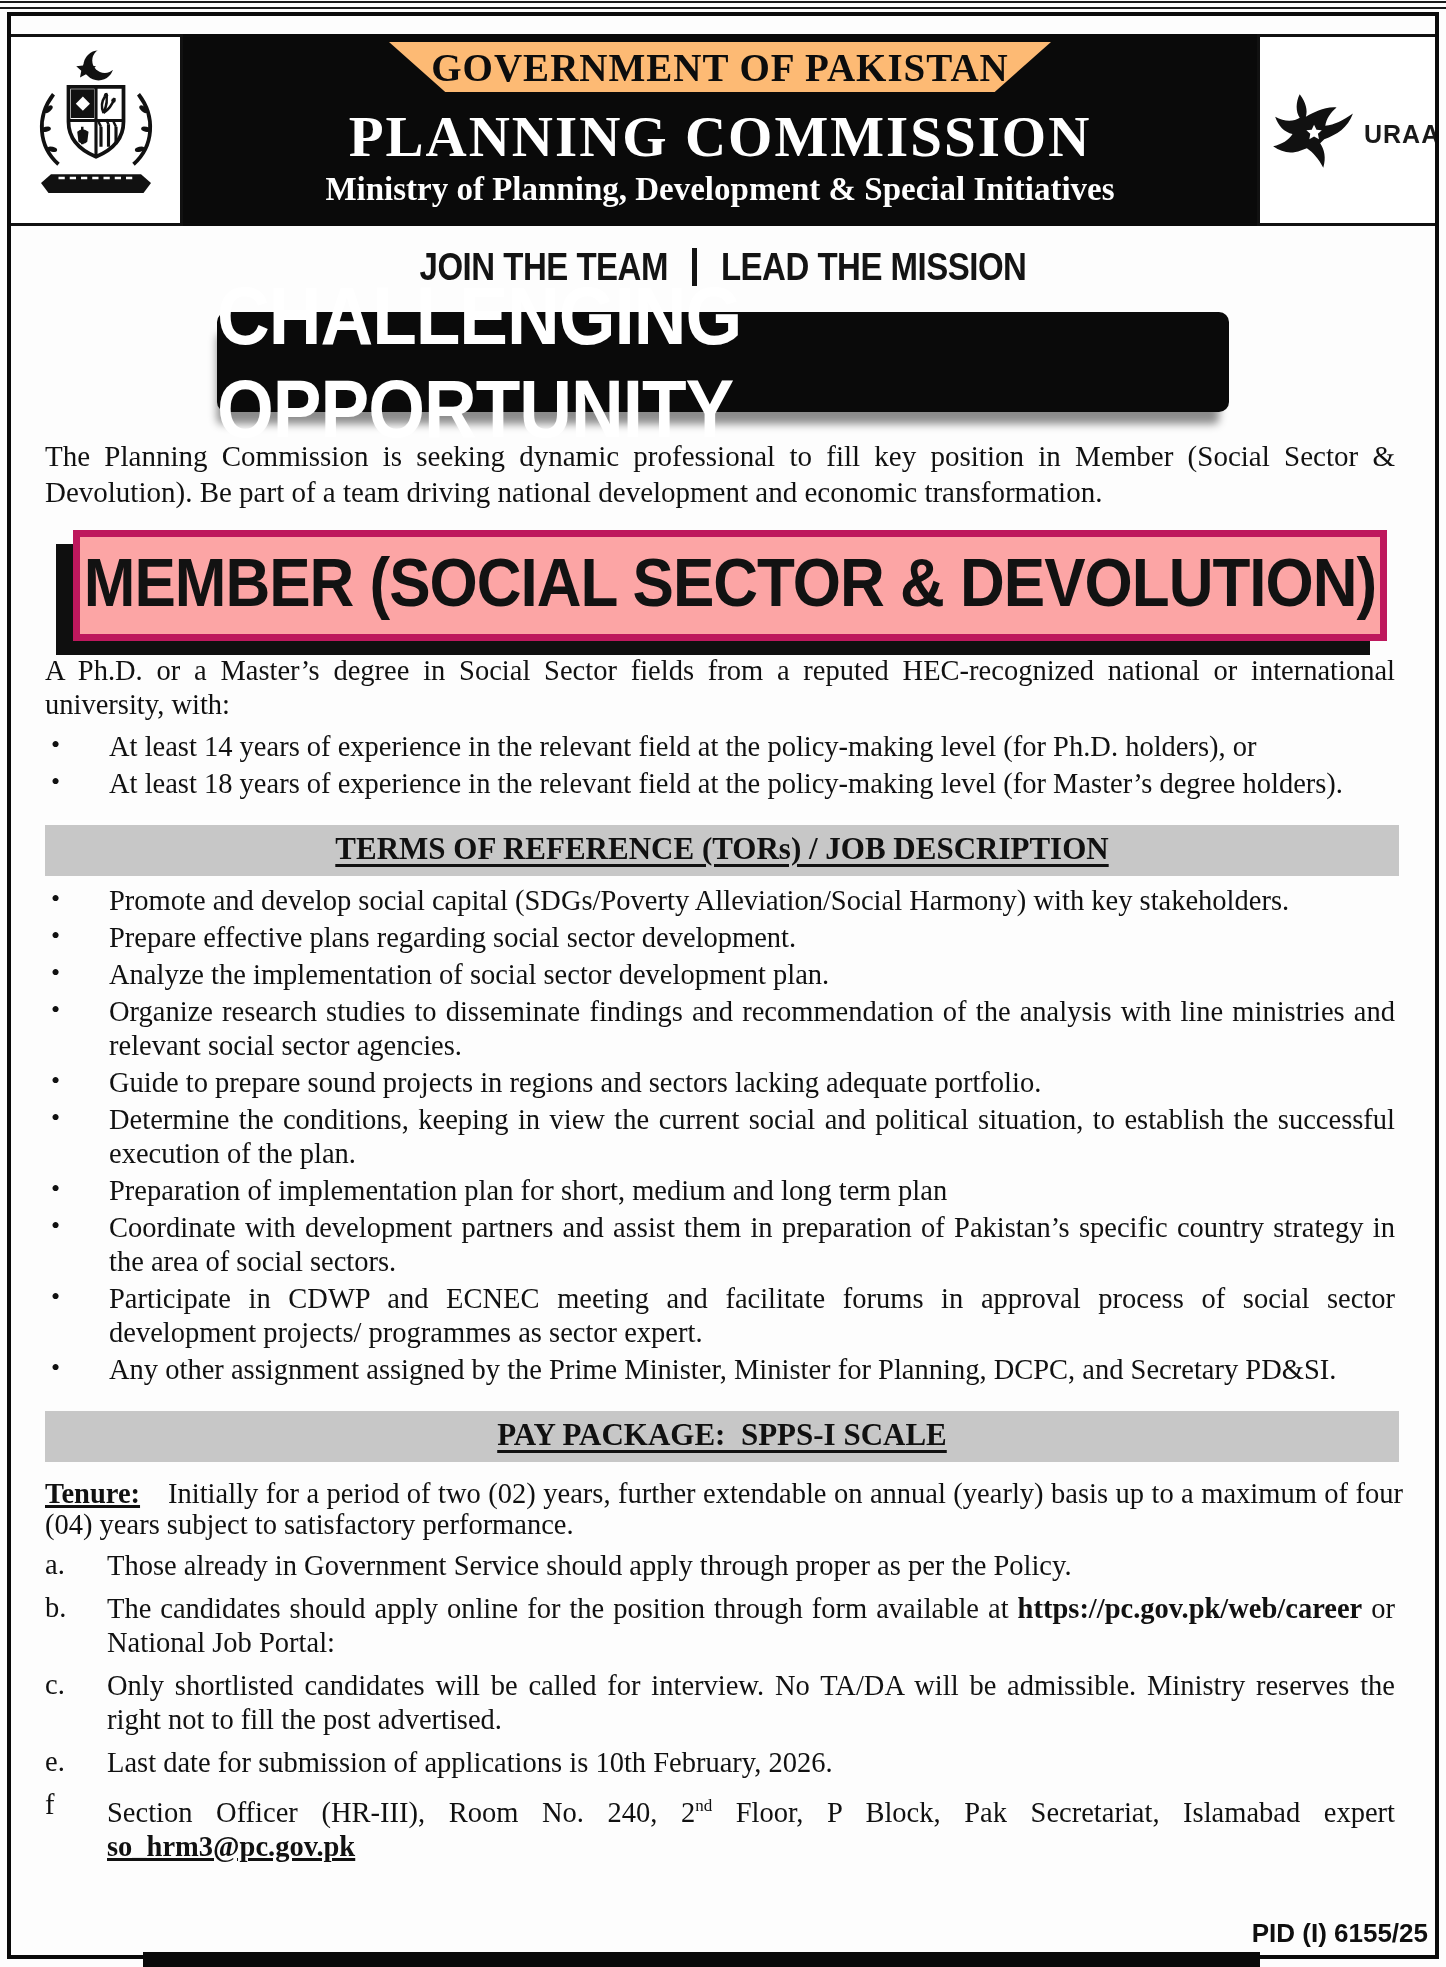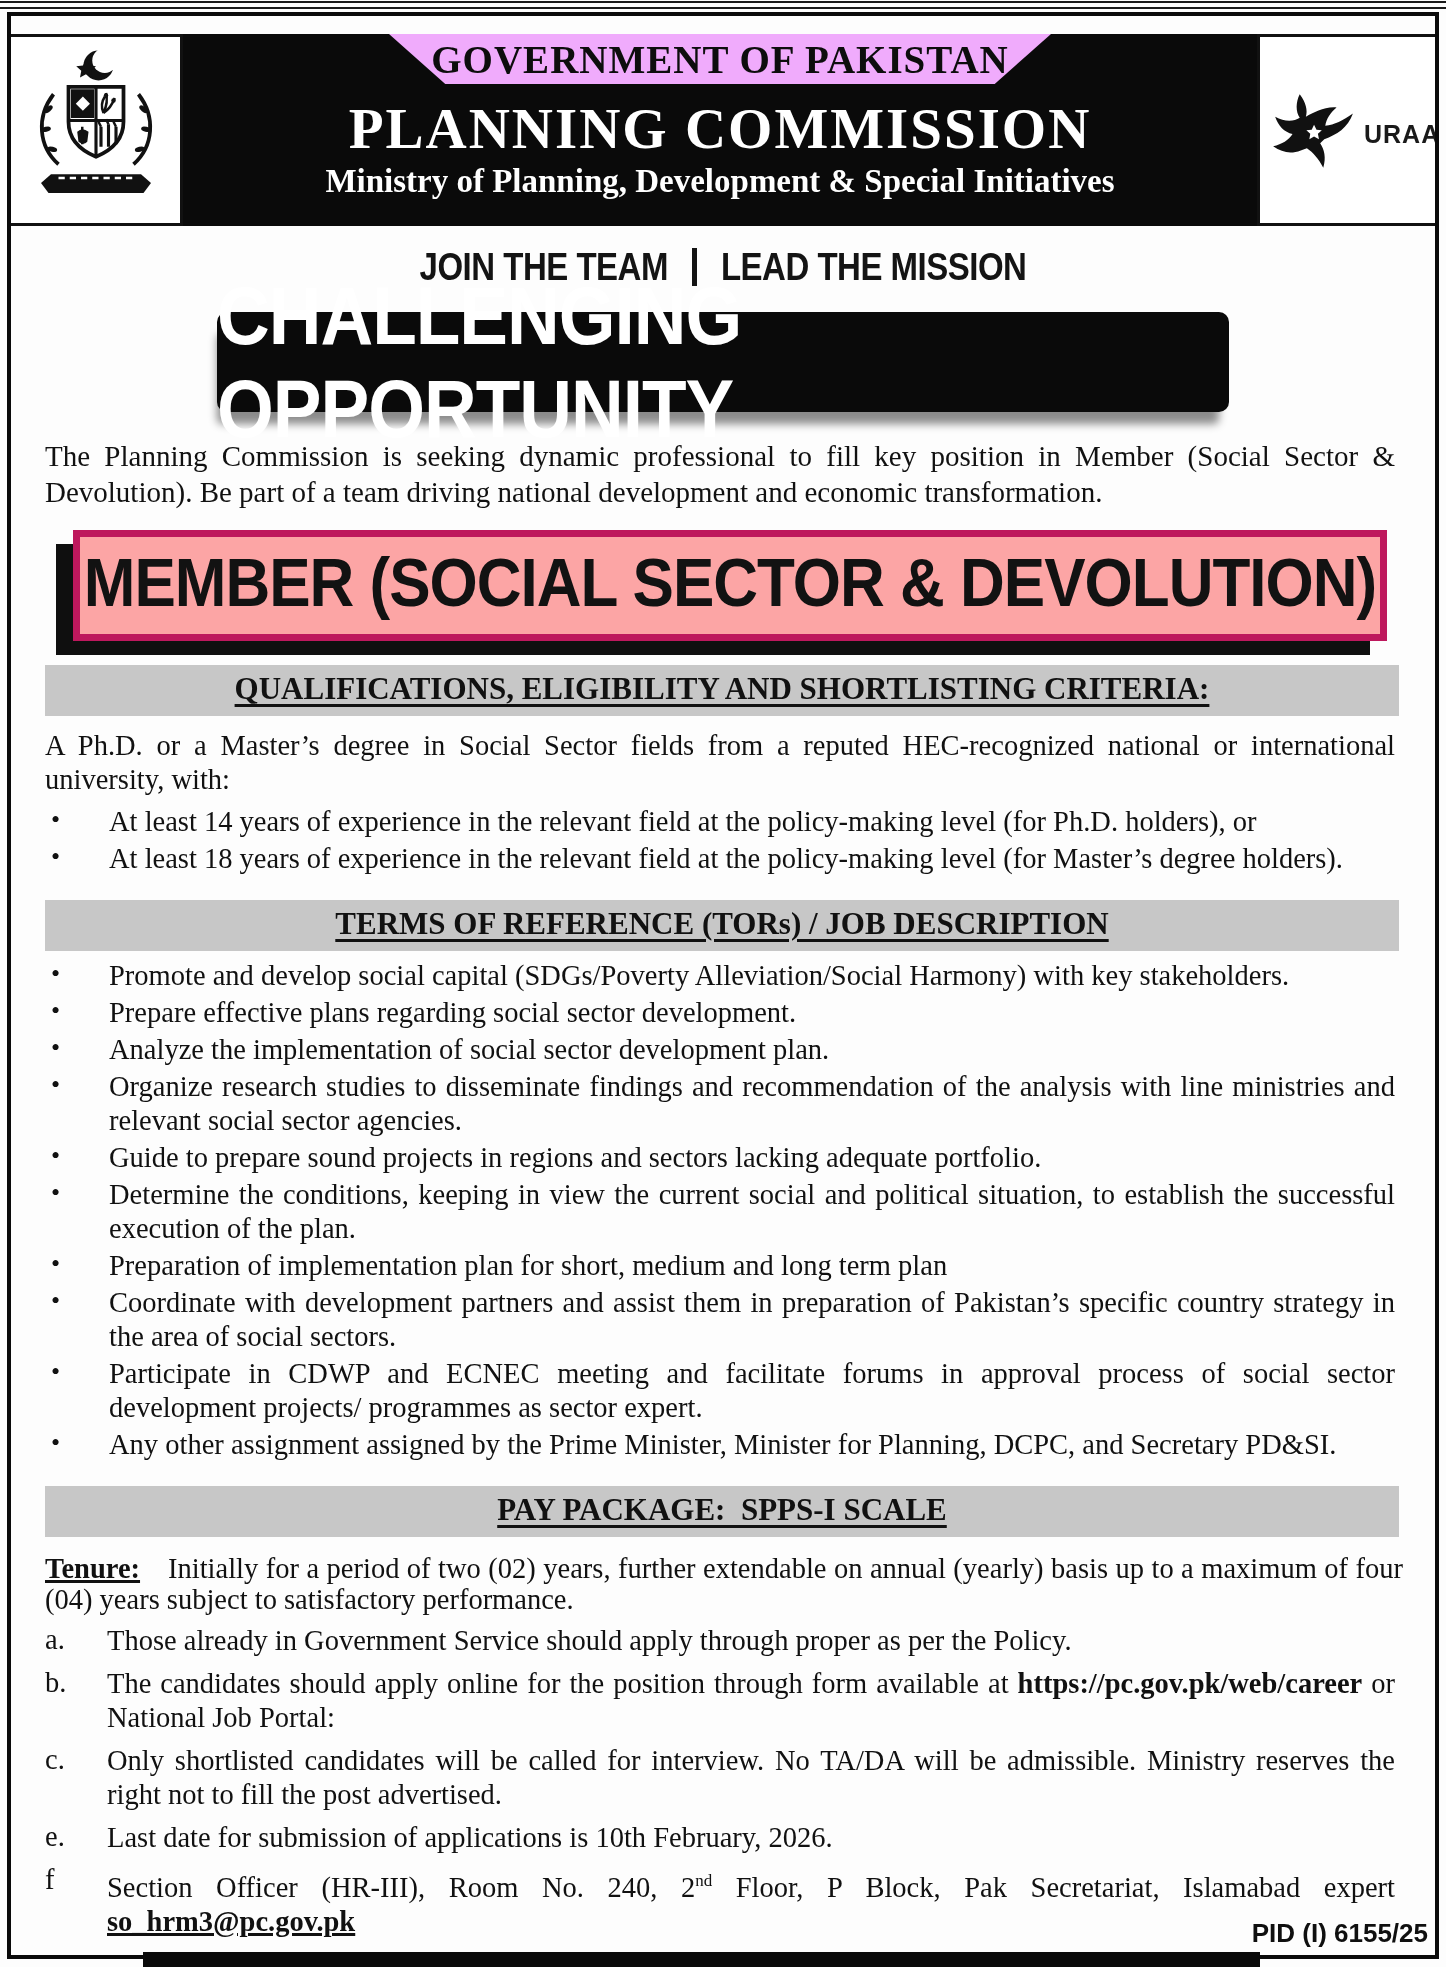--- a/index.html
+++ b/index.html
@@ -11,21 +11,21 @@
                border-top:2px solid #1a1a1a; border-bottom:2px solid #1a1a1a; }
 
   .frame { position:absolute; top:12px; left:7px; right:7px; bottom:8px;
            border:4px solid #0a0a0a; background:#fdfdfd; overflow:hidden; }
 
   
   .header { display:flex; margin-top:18px; height:192px; }
   .emblem-box { width:172px; background:#fff; border:3px solid #111; border-left:none;
                 display:flex; align-items:center; justify-content:center; }
   .band { flex:1; background:#0a0a0a; color:#fff; text-align:center; }
-  .trap { width:662px; height:50px; margin:0 auto; background:#f0abfc;
+  .trap { width:662px; height:50px; margin:8px auto; background:#fdba74;
           clip-path:polygon(0 0,100% 0,91.5% 100%,8.5% 100%);
           display:flex; align-items:center; justify-content:center;
           color:#0d0d0d; font-weight:bold; font-size:39px; letter-spacing:1px; }
   .pc-title { font-weight:bold; font-size:57px; letter-spacing:2px; margin-top:12px; }
   .ministry { font-weight:bold; font-size:33px; margin-top:2px; }
   .uraan-box { width:178px; background:#fff; border:3px solid #111; border-right:none;
                display:flex; align-items:center; padding-top:8px; }
   .uraan-word { font-family:"Liberation Sans", sans-serif; font-weight:bold; font-size:25px;
                 letter-spacing:1px; line-height:1.05; color:#1a1a1a; }
   .uraan-rule { width:128px; height:2px; background:#1a1a1a; margin:3px 0 2px; }
@@ -158,23 +158,20 @@
     <div class="chall">
       <span>CHALLENGING OPPORTUNITY</span>
     </div>
 
     <p class="intro">The Planning Commission is seeking dynamic professional to fill key position in Member (Social Sector &amp; Devolution). Be part of a team driving national development and economic transformation.</p>
 
     <div class="member">
       <span>MEMBER (SOCIAL SECTOR &amp; DEVOLUTION)</span>
     </div>
 
-    <div class="sect">
-      <span>QUALIFICATIONS, ELIGIBILITY AND SHORTLISTING CRITERIA:</span>
-    </div>
     <p class="para">A Ph.D. or a Master’s degree in Social Sector fields from a reputed HEC-recognized national or international university, with:</p>
 
     <div class="brow">
       <span class="bdot">•</span>
       <span class="btxt">At least 14 years of experience in the relevant field at the policy-making level (for Ph.D. holders), or</span>
     </div>
     <div class="brow">
       <span class="bdot">•</span>
       <span class="btxt">At least 18 years of experience in the relevant field at the policy-making level (for Master’s degree holders).</span>
     </div>

